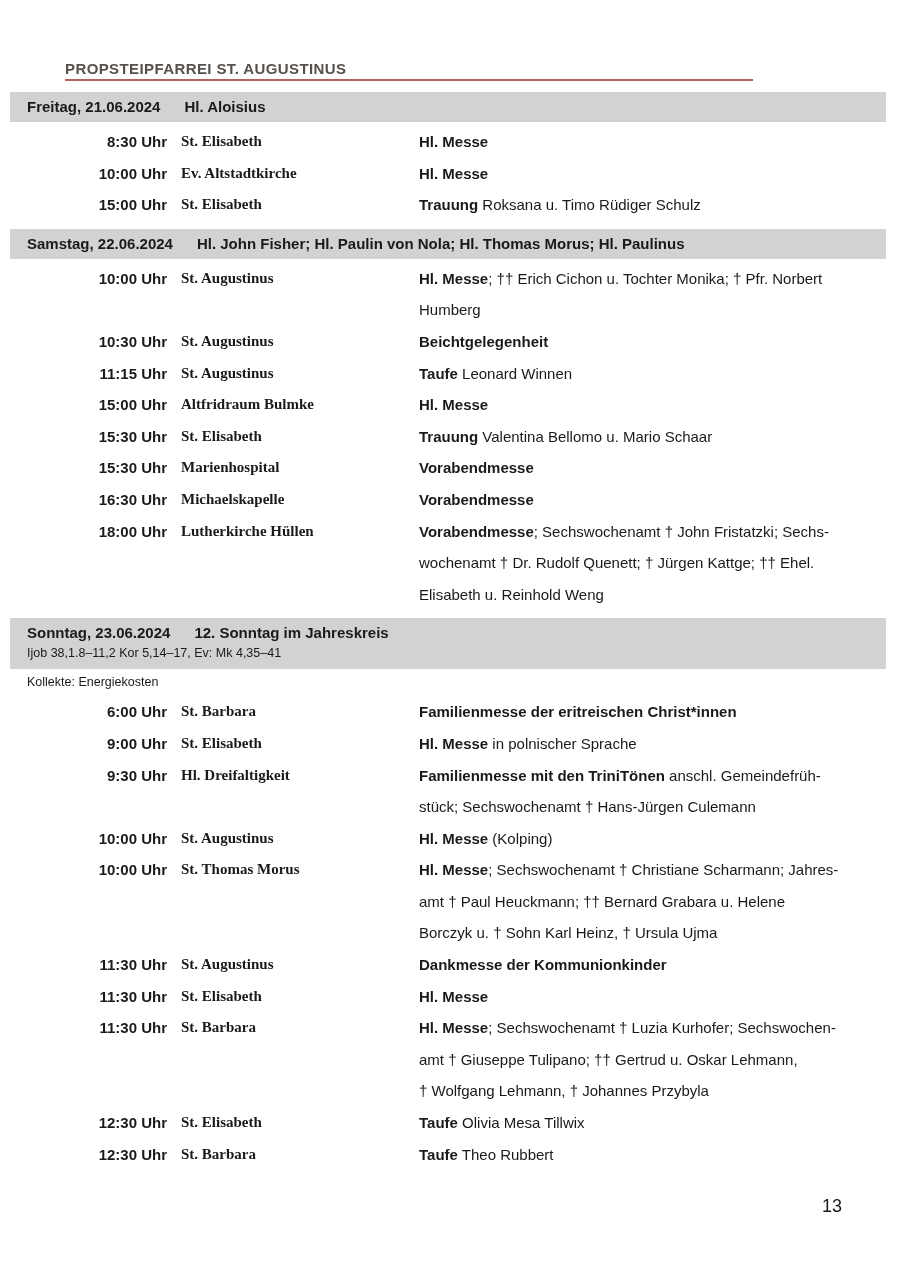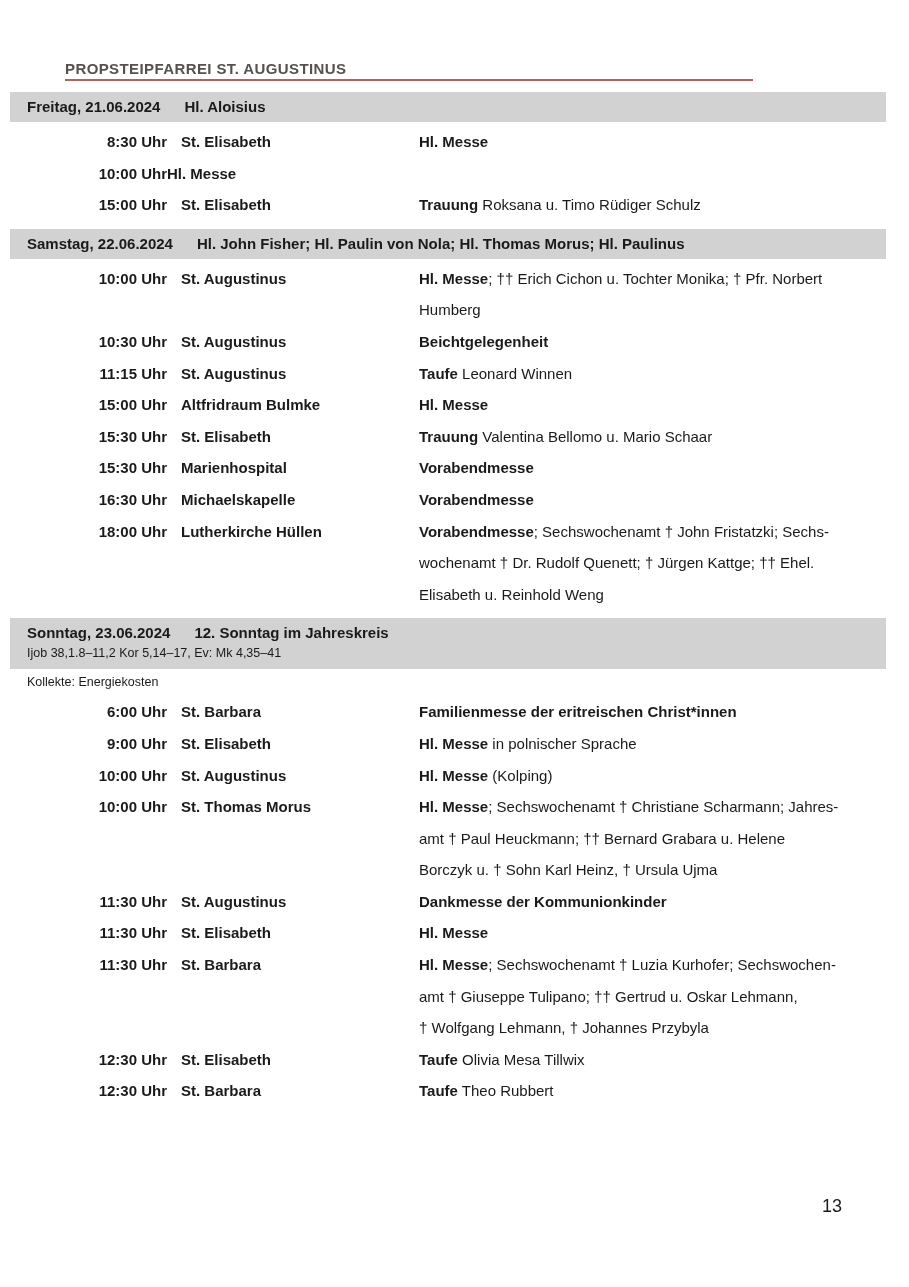--- a/index.html
+++ b/index.html
@@ -34,21 +34,21 @@
   .day-readings{font-size:12.5px;font-weight:normal;line-height:19px;padding-bottom:2px;white-space:nowrap;}
   .kollekte{margin:3px 0 0 27px;font-size:12.5px;line-height:20px;white-space:nowrap;}
   .events{padding:4px 0 8px 0;}
   .event-row{display:flex;align-items:flex-start;padding-left:44px;}
   .event-time{
     width:123px;flex:0 0 123px;text-align:right;font-weight:bold;
     font-size:15px;line-height:31.6px;white-space:nowrap;
   }
   .event-loc{
     margin-left:14px;flex:0 0 238px;width:238px;font-weight:bold;
-    font-size:15px;line-height:31.6px;white-space:nowrap;
+    font-size:15px;line-height:31.6px;white-space:nowrap;font-family:Liberation Serif, serif;
   }
   .event-desc{flex:1;font-size:15px;line-height:31.6px;}
   .dline{white-space:nowrap;}
   .seg-b{font-weight:bold;}
   .page-number{
     position:absolute;left:822px;top:1196px;font-size:18px;line-height:20px;
   }
 </style>
 </head>
 <body>
@@ -64,20 +64,21 @@
       <div class="events">
         <div class="event-row">
           <div class="event-time">8:30 Uhr</div>
           <div class="event-loc">St. Elisabeth</div>
           <div class="event-desc">
             <div class="dline"><span class="seg-b">Hl. Messe</span></div>
           </div>
         </div>
         <div class="event-row">
           <div class="event-time">10:00 Uhr</div>
+          <div class="event-loc">Ev. Altstadtkirche</div>
           <div class="event-desc">
             <div class="dline"><span class="seg-b">Hl. Messe</span></div>
           </div>
         </div>
         <div class="event-row">
           <div class="event-time">15:00 Uhr</div>
           <div class="event-loc">St. Elisabeth</div>
           <div class="event-desc">
             <div class="dline"><span class="seg-b">Trauung</span><span class="seg-r"> Roksana u. Timo Rüdiger Schulz</span></div>
           </div>
@@ -165,20 +166,28 @@
           </div>
         </div>
         <div class="event-row">
           <div class="event-time">9:00 Uhr</div>
           <div class="event-loc">St. Elisabeth</div>
           <div class="event-desc">
             <div class="dline"><span class="seg-b">Hl. Messe</span><span class="seg-r"> in polnischer Sprache</span></div>
           </div>
         </div>
         <div class="event-row">
+          <div class="event-time">9:30 Uhr</div>
+          <div class="event-loc">Hl. Dreifaltigkeit</div>
+          <div class="event-desc">
+            <div class="dline"><span class="seg-b">Familienmesse mit den TriniTönen</span><span class="seg-r"> anschl. Gemeindefrüh-</span></div>
+            <div class="dline"><span class="seg-r">stück; Sechswochenamt † Hans-Jürgen Culemann</span></div>
+          </div>
+        </div>
+        <div class="event-row">
           <div class="event-time">10:00 Uhr</div>
           <div class="event-loc">St. Augustinus</div>
           <div class="event-desc">
             <div class="dline"><span class="seg-b">Hl. Messe</span><span class="seg-r"> (Kolping)</span></div>
           </div>
         </div>
         <div class="event-row">
           <div class="event-time">10:00 Uhr</div>
           <div class="event-loc">St. Thomas Morus</div>
           <div class="event-desc">

